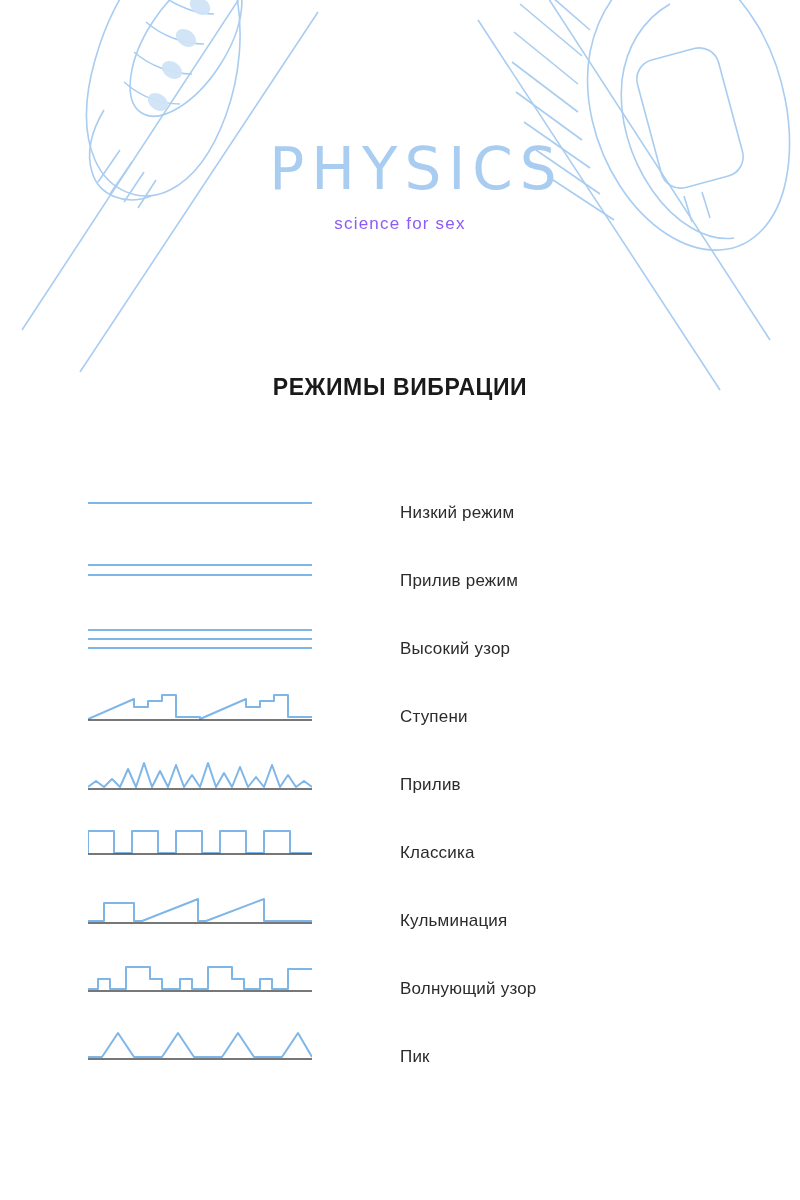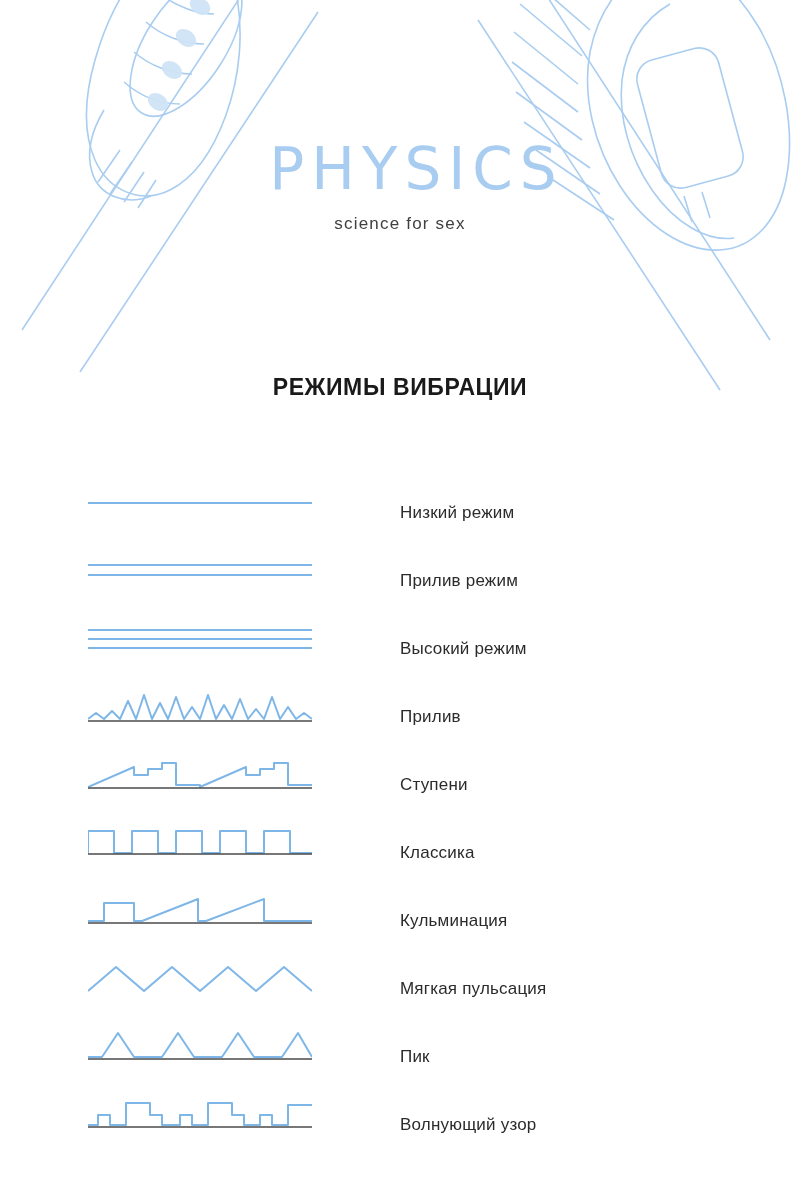--- a/index.html
+++ b/index.html
@@ -40,21 +40,21 @@
     color: #a9cdf0;
     font-weight: 400;
     line-height: 1;
     padding-left: 33px;
   }
   .brand-sub {
     margin-top: 16px;
     font-family: "Liberation Sans", sans-serif;
     font-size: 17px;
     letter-spacing: 1.2px;
-    color: #404040;
+    color: #8b5cf6;
   }
 
   
   .page-title {
     position: absolute;
     top: 374px;
     left: 0;
     width: 800px;
     text-align: center;
     font-size: 23px;
@@ -170,85 +170,77 @@
   </div>
 
   <div class="mode-row">
     <div class="mode-graphic">
       <svg width="224" height="40" viewBox="0 0 224 40">
         <line x1="0" y1="11" x2="224" y2="11" stroke="#7fb6e8" stroke-width="2"></line>
         <line x1="0" y1="20" x2="224" y2="20" stroke="#7fb6e8" stroke-width="2"></line>
         <line x1="0" y1="29" x2="224" y2="29" stroke="#7fb6e8" stroke-width="2"></line>
       </svg>
     </div>
-    <div class="mode-label">Высокий режим</div>
+    <div class="mode-label">Высокий узор</div>
+  </div>
+
+  <div class="mode-row">
+    <div class="mode-graphic">
+      <svg width="224" height="40" viewBox="0 0 224 40">
+        <polyline points="0,32 46,12 46,20 60,20 60,14 74,14 74,8 88,8 88,30 112,30 112,32 158,12 158,20 172,20 172,14 186,14 186,8 200,8 200,30 224,30" fill="none" stroke="#7fb6e8" stroke-width="2" stroke-linejoin="round"></polyline>
+        <line x1="0" y1="33" x2="224" y2="33" stroke="#4a4a4a" stroke-width="1.3"></line>
+      </svg>
+    </div>
+    <div class="mode-label">Ступени</div>
   </div>
 
   <div class="mode-row">
     <div class="mode-graphic">
       <svg width="224" height="40" viewBox="0 0 224 40">
         <polyline points="0,32 8,26 16,32 24,24 32,32 40,14 48,32 56,8 64,32 72,16 80,32 88,10 96,32 104,20 112,32 120,8 128,32 136,18 144,32 152,12 160,32 168,22 176,32 184,10 192,32 200,20 208,32 216,26 224,32" fill="none" stroke="#7fb6e8" stroke-width="2" stroke-linejoin="round"></polyline>
         <line x1="0" y1="34" x2="224" y2="34" stroke="#4a4a4a" stroke-width="1.3"></line>
       </svg>
     </div>
     <div class="mode-label">Прилив</div>
   </div>
 
   <div class="mode-row">
     <div class="mode-graphic">
       <svg width="224" height="40" viewBox="0 0 224 40">
-        <polyline points="0,32 46,12 46,20 60,20 60,14 74,14 74,8 88,8 88,30 112,30 112,32 158,12 158,20 172,20 172,14 186,14 186,8 200,8 200,30 224,30" fill="none" stroke="#7fb6e8" stroke-width="2" stroke-linejoin="round"></polyline>
-        <line x1="0" y1="33" x2="224" y2="33" stroke="#4a4a4a" stroke-width="1.3"></line>
-      </svg>
-    </div>
-    <div class="mode-label">Ступени</div>
-  </div>
-
-  <div class="mode-row">
-    <div class="mode-graphic">
-      <svg width="224" height="40" viewBox="0 0 224 40">
         <polyline points="0,30 0,8 26,8 26,30 44,30 44,8 70,8 70,30 88,30 88,8 114,8 114,30 132,30 132,8 158,8 158,30 176,30 176,8 202,8 202,30 224,30" fill="none" stroke="#7fb6e8" stroke-width="2" stroke-linejoin="round"></polyline>
         <line x1="0" y1="31" x2="224" y2="31" stroke="#4a4a4a" stroke-width="1.3"></line>
       </svg>
     </div>
     <div class="mode-label">Классика</div>
   </div>
 
   <div class="mode-row">
     <div class="mode-graphic">
       <svg width="224" height="40" viewBox="0 0 224 40">
         <polyline points="0,30 16,30 16,12 46,12 46,30 54,30 54,30 110,8 110,30 118,30 118,30 176,8 176,30 224,30" fill="none" stroke="#7fb6e8" stroke-width="2" stroke-linejoin="round"></polyline>
         <line x1="0" y1="32" x2="224" y2="32" stroke="#4a4a4a" stroke-width="1.3"></line>
       </svg>
     </div>
     <div class="mode-label">Кульминация</div>
   </div>
 
-  <div class="mode-row">
-    <div class="mode-graphic">
-      <svg width="224" height="40" viewBox="0 0 224 40">
-        <polyline points="0,32 28,8 56,32 84,8 112,32 140,8 168,32 196,8 224,32" fill="none" stroke="#7fb6e8" stroke-width="2" stroke-linejoin="round"></polyline>
-      </svg>
-    </div>
-    <div class="mode-label">Мягкая пульсация</div>
+
+  <div class="mode-row">
+    <div class="mode-graphic">
+      <svg width="224" height="40" viewBox="0 0 224 40">
+        <polyline points="0,30 10,30 10,20 22,20 22,30 38,30 38,8 62,8 62,20 74,20 74,30 92,30 92,20 104,20 104,30 120,30 120,8 144,8 144,20 156,20 156,30 172,30 172,20 184,20 184,30 200,30 200,10 224,10" fill="none" stroke="#7fb6e8" stroke-width="2" stroke-linejoin="round"></polyline>
+        <line x1="0" y1="32" x2="224" y2="32" stroke="#4a4a4a" stroke-width="1.3"></line>
+      </svg>
+    </div>
+    <div class="mode-label">Волнующий узор</div>
   </div>
 
   <div class="mode-row">
     <div class="mode-graphic">
       <svg width="224" height="40" viewBox="0 0 224 40">
         <polyline points="0,30 14,30 30,6 46,30 74,30 90,6 106,30 134,30 150,6 166,30 194,30 210,6 224,30" fill="none" stroke="#7fb6e8" stroke-width="2" stroke-linejoin="round"></polyline>
         <line x1="0" y1="32" x2="224" y2="32" stroke="#4a4a4a" stroke-width="1.3"></line>
       </svg>
     </div>
     <div class="mode-label">Пик</div>
   </div>
 
-  <div class="mode-row">
-    <div class="mode-graphic">
-      <svg width="224" height="40" viewBox="0 0 224 40">
-        <polyline points="0,30 10,30 10,20 22,20 22,30 38,30 38,8 62,8 62,20 74,20 74,30 92,30 92,20 104,20 104,30 120,30 120,8 144,8 144,20 156,20 156,30 172,30 172,20 184,20 184,30 200,30 200,10 224,10" fill="none" stroke="#7fb6e8" stroke-width="2" stroke-linejoin="round"></polyline>
-        <line x1="0" y1="32" x2="224" y2="32" stroke="#4a4a4a" stroke-width="1.3"></line>
-      </svg>
-    </div>
-    <div class="mode-label">Волнующий узор</div>
-  </div>
-
 </div>
 
 </body></html>

